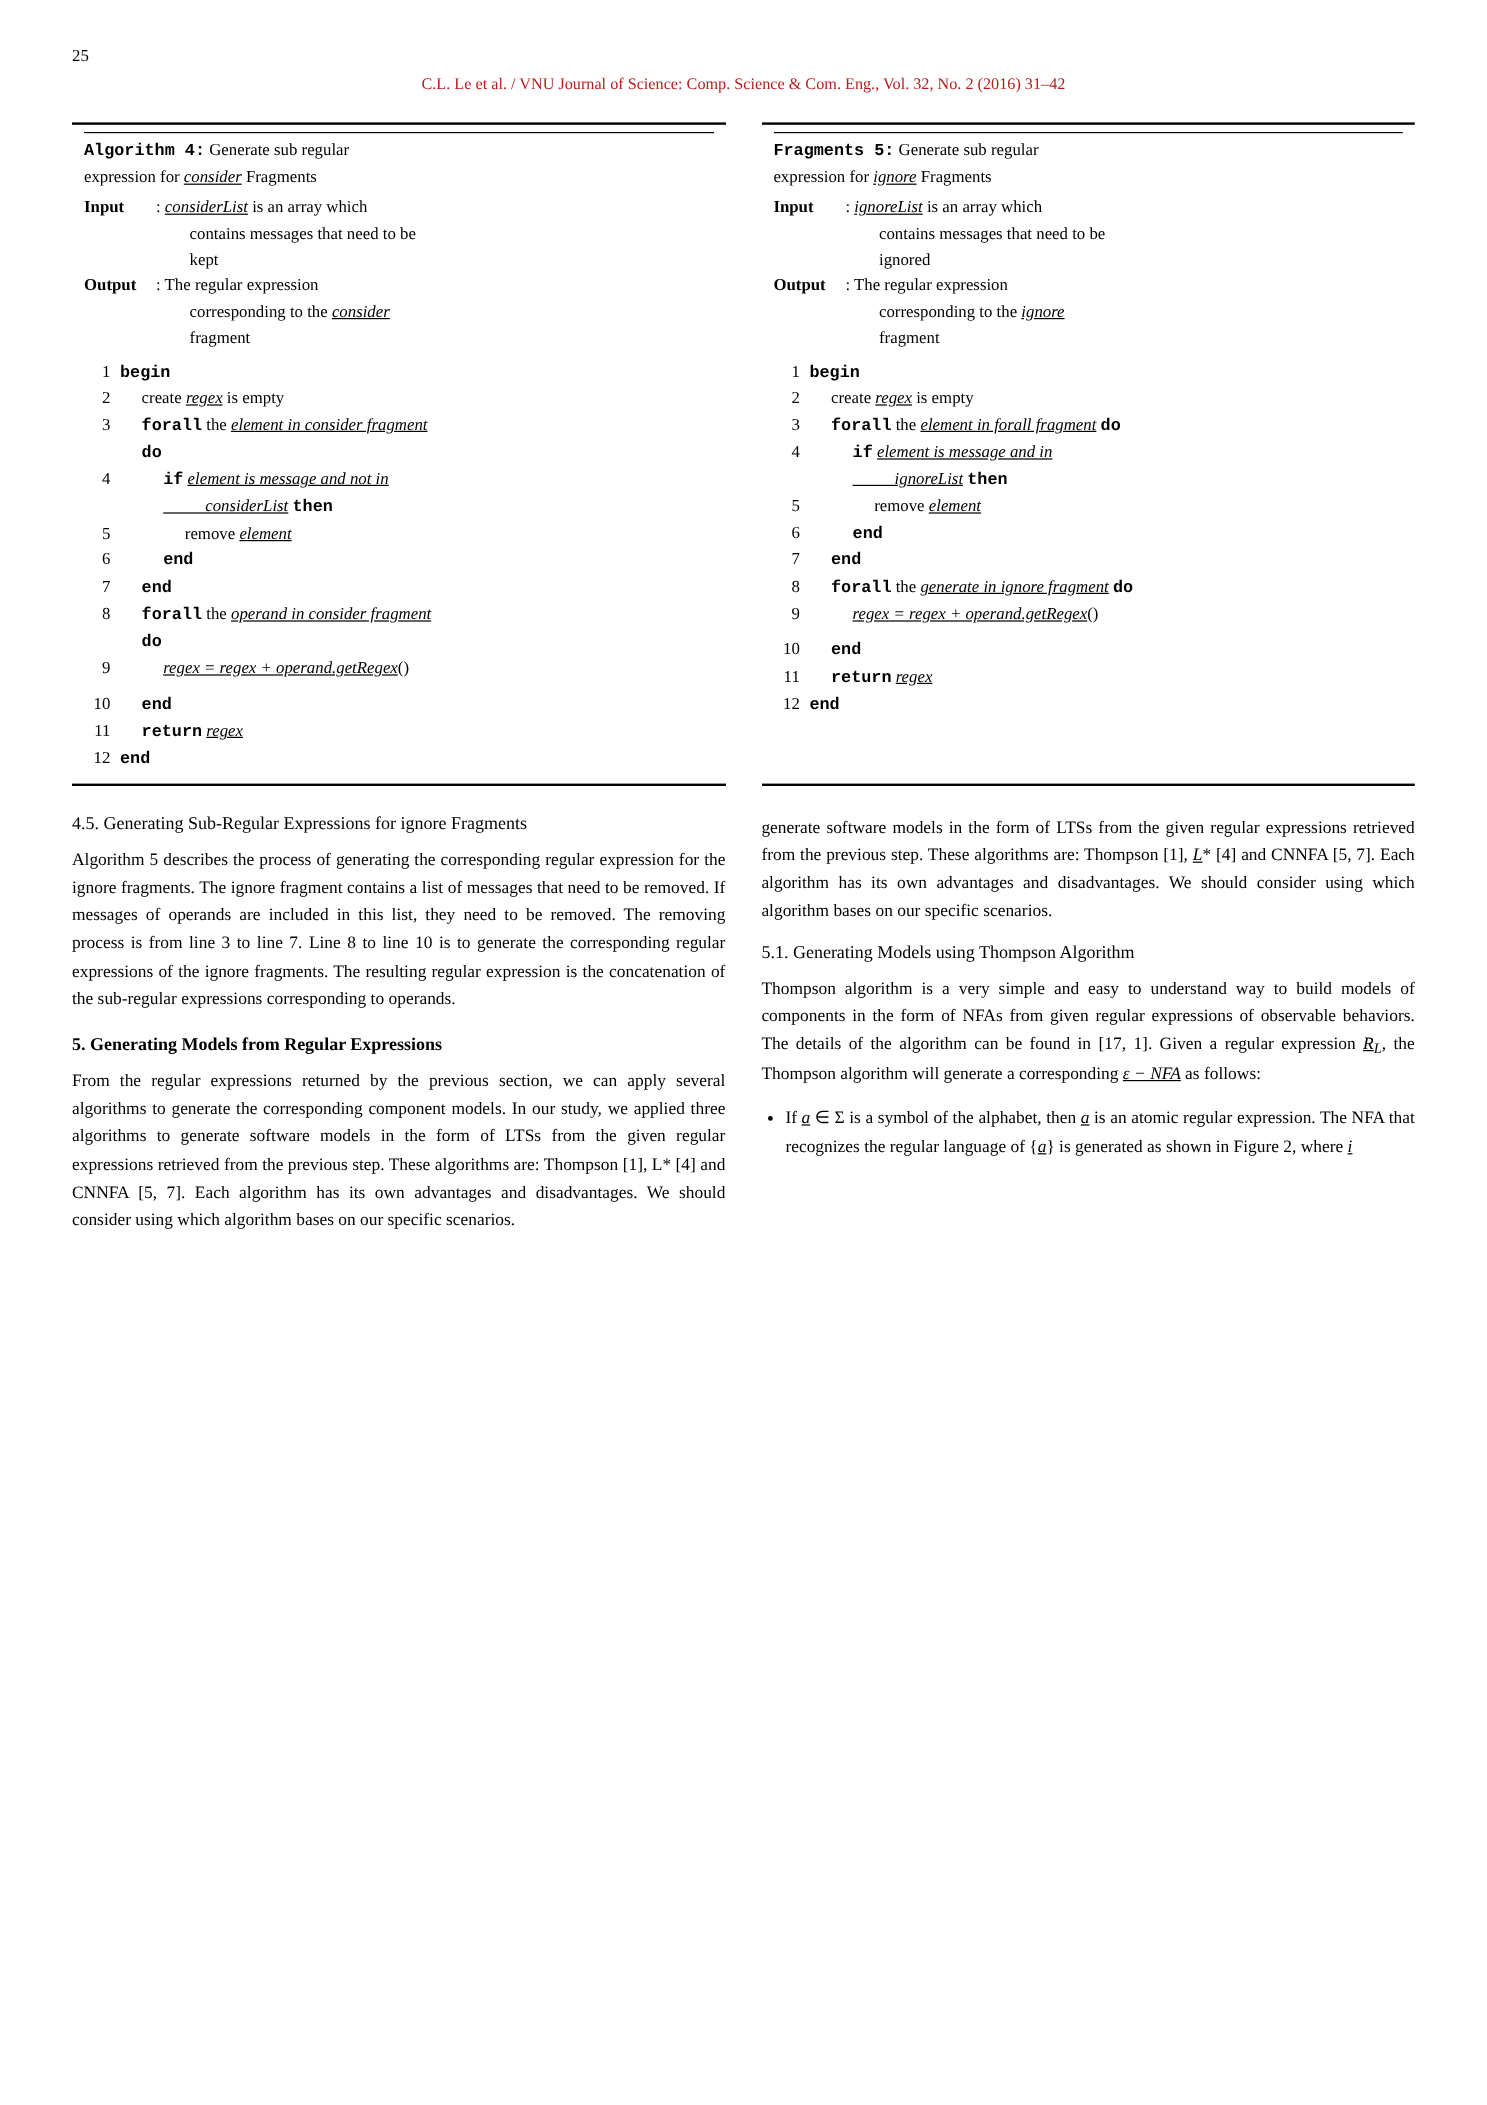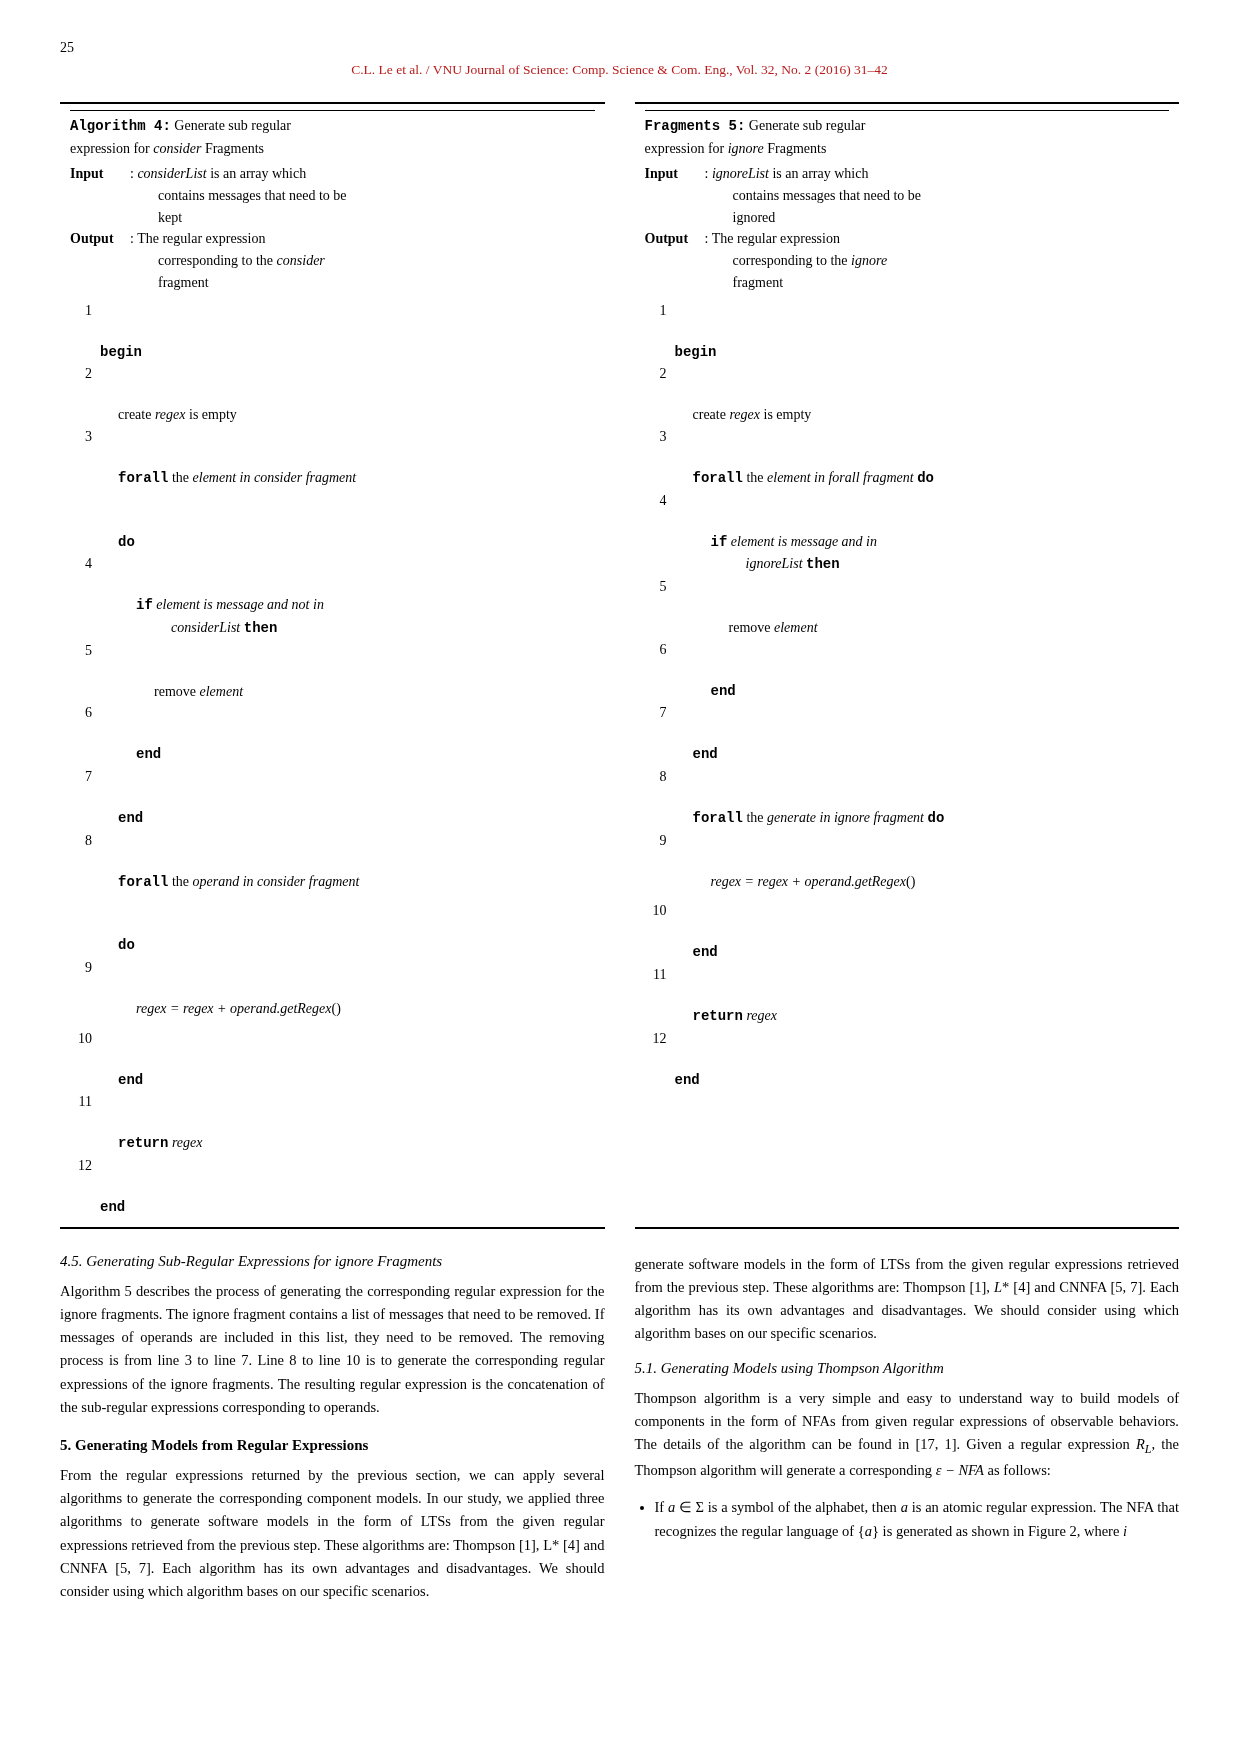--- a/index.html
+++ b/index.html
@@ -44,26 +44,24 @@
       align-items: flex-start;
     }
     .algo-line-num {
       min-width: 22px;
       text-align: right;
       margin-right: 8px;
       font-style: normal;
     }
     .algo-line-content {
       flex: 1;
-      margin-top: 41px;
-    }
-    em { font-style: italic; }
+    }
+    em { font-style: italic; text-decoration: underline; }
     strong { font-weight: bold; font-family: Liberation Mono, monospace; }
     .section-heading-italic {
-      font-style: italic;
       font-size: 15px;
       margin-bottom: 10px;
     }
     .body-text {
       font-size: 14.5px;
       line-height: 1.6;
       text-align: justify;
       margin-bottom: 14px;
     }
     .section-bold {

